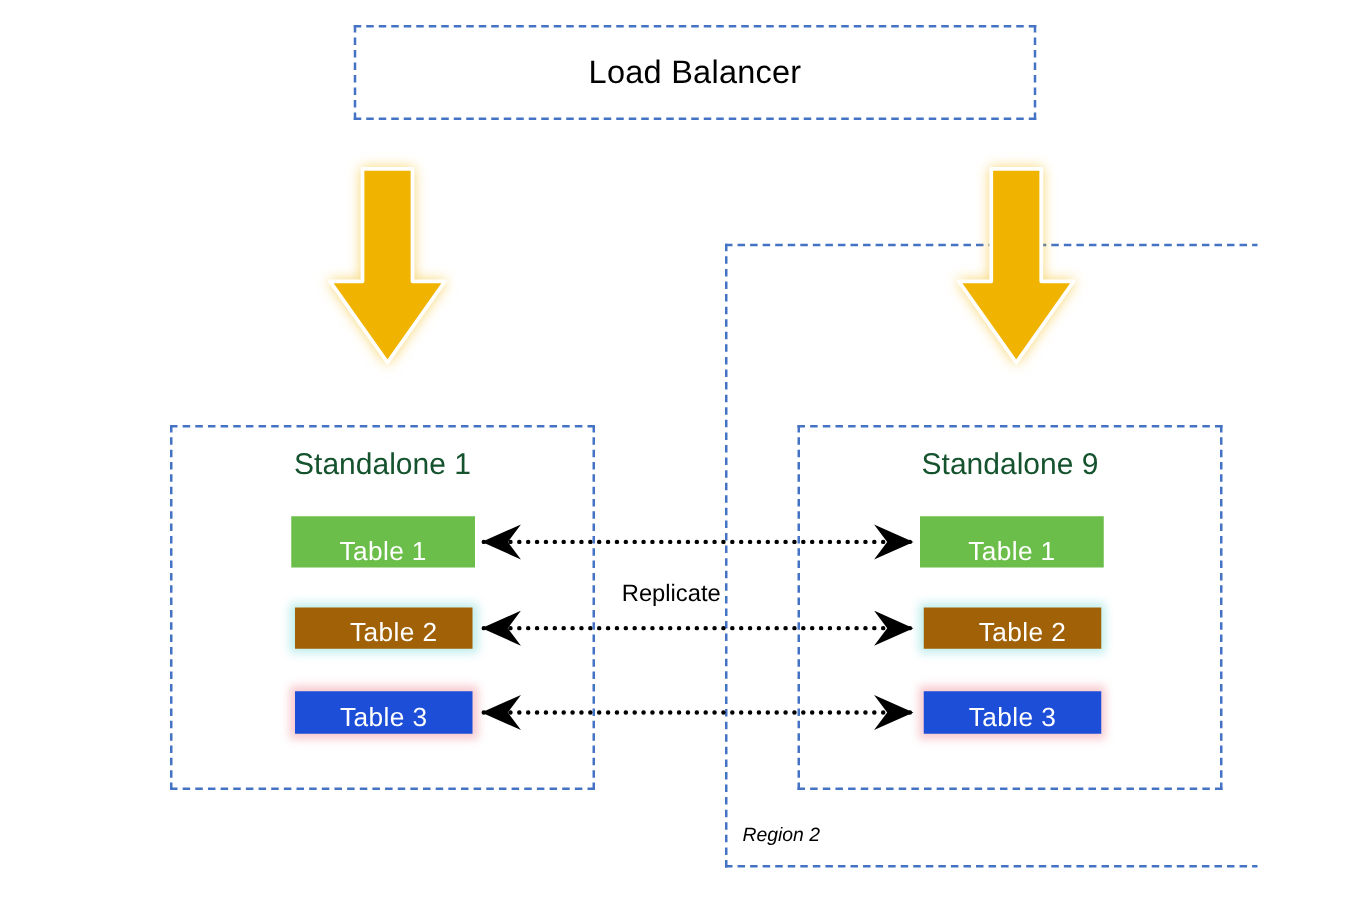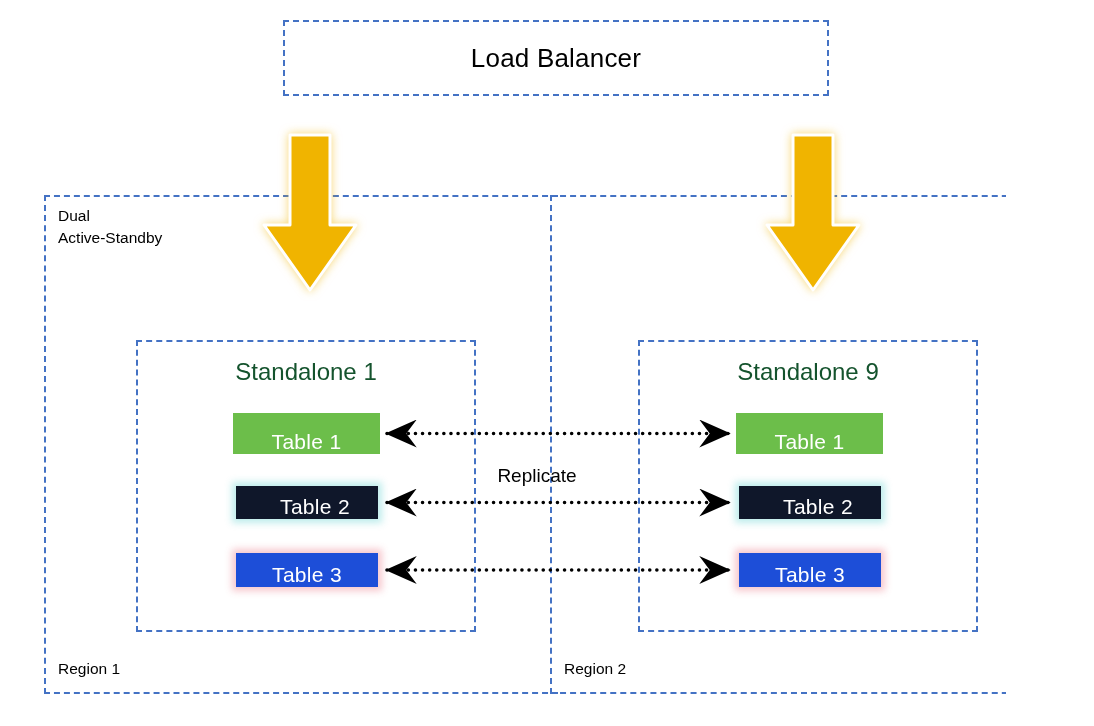--- a/index.html
+++ b/index.html
@@ -67,21 +67,21 @@
     box-sizing: border-box;
     display: flex;
     align-items: flex-end;
     justify-content: center;
     color: #ffffff;
     font-size: 21px;
     letter-spacing: 0.3px;
     white-space: nowrap;
   }
   .chip.green  { background: #6CBE4A; }
-  .chip.teal   { background: #0f172a; box-shadow: 0 0 7px 4px rgba(42,197,192,0.30); padding-left: 16px; }
+  .chip.teal   { background: #a16207; box-shadow: 0 0 7px 4px rgba(42,197,192,0.30); padding-left: 16px; }
   .chip.red    { background: #1d4ed8; box-shadow: 0 0 7px 4px rgba(227,74,94,0.30); }
 
   
   .gold-arrow {
     position: absolute;
     filter: drop-shadow(0 0 5px rgba(240,180,0,0.55));
   }
 
   
   .replicate-svg {
@@ -102,27 +102,22 @@
 </style>
 </head>
 <body>
 
 <div id="canvas">
 
   <div class="dashbox" style="left:283px; top:20px; width:546px; height:76px;">
     <div class="lb-label">Load Balancer</div>
   </div>
 
-  <div class="dashbox region-1" style="left:44px; top:195px; width:514px; height:499px;">
-    <div class="corner-label" style="left:12px; top:8px;">Dual
-Active-Standby</div>
-    <div class="corner-label" style="left:12px; bottom:12px;">Region 1</div>
-  </div>
 
-  <div class="dashbox region-2" style="left:550px; top:195px; width:508px; height:499px;">
+  <div class="dashbox region-2" style="left:580px; top:195px; width:508px; height:499px;font-style:italic;">
     <div class="corner-label" style="left:12px; bottom:12px;">Region 2</div>
   </div>
 
   <div class="dashbox" style="left:136px; top:340px; width:340px; height:292px;">
     <div class="standalone-title">Standalone 1</div>
   </div>
 
   <div class="chip green" style="left:233px; top:413px; width:147px; height:41px;">
     <span>Table 1</span>
   </div>

